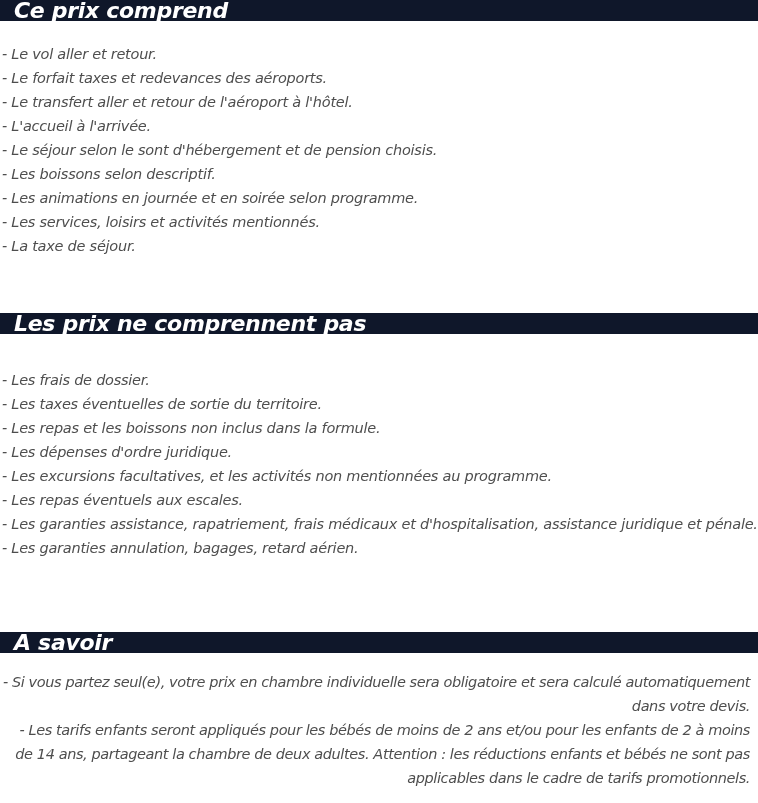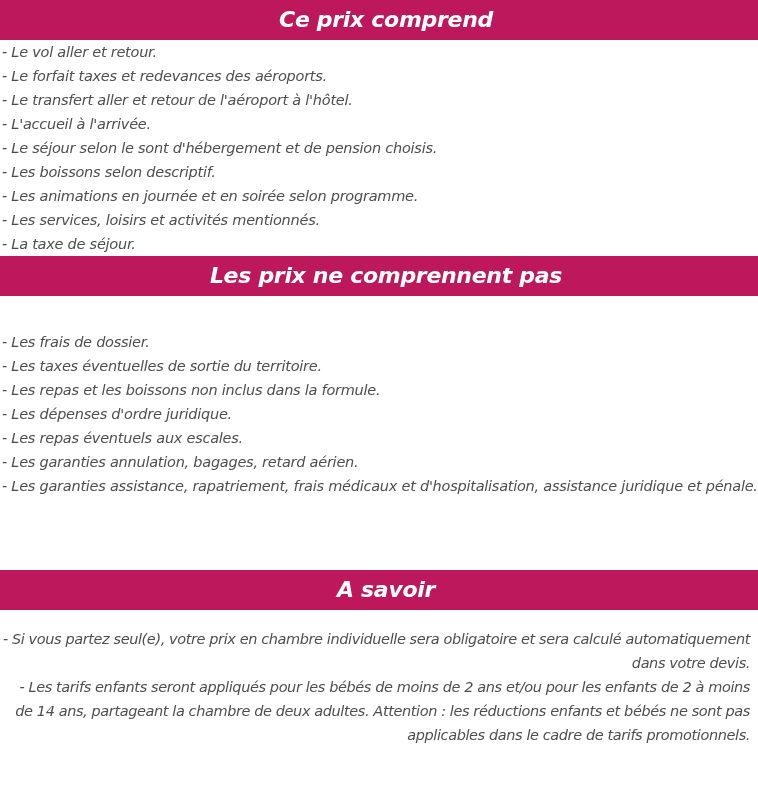--- a/index.html
+++ b/index.html
@@ -21,26 +21,25 @@
     background: #ffffff;
   }
 
   .section {
     width: 100%;
   }
 
   .section-header {
     width: 100%;
     box-sizing: border-box;
-    background: #be185d;
-    height: 40px;
+    background: #0f172a;
+    height: 21px;
     display: flex;
     align-items: center;
     padding-left: 14px;
-    justify-content: center;
   }
 
   .section-header-title {
     color: #ffffff;
     font-family: "DejaVu Sans", sans-serif;
     font-style: italic;
     font-weight: bold;
     font-size: 22px;
     line-height: 22px;
     letter-spacing: -0.3px;
@@ -66,26 +65,26 @@
     font-family: "DejaVu Sans", sans-serif;
     font-style: italic;
     font-size: 14.5px;
     line-height: 24px;
     letter-spacing: -0.4px;
     max-width: 748px;
     text-align: right;
   }
 
   
-  #section-includes .section-body { }
+  #section-includes .section-body { padding-top: 21px; }
   #section-excludes .section-body { padding-top: 34px; }
   #section-notes    .section-body { padding-top: 17px; }
 
   #section-includes { margin-top: 0px; }
-  #section-excludes { }
+  #section-excludes { margin-top: 55px; }
   #section-notes    { margin-top: 72px; }
 </style>
 </head>
 <body>
 
 <div class="page">
 
   <div class="section" id="section-includes">
     <div class="section-header">
       <span class="section-header-title">Ce prix comprend</span>
@@ -105,23 +104,24 @@
 
   <div class="section" id="section-excludes">
     <div class="section-header">
       <span class="section-header-title">Les prix ne comprennent pas</span>
     </div>
     <div class="section-body">
       <div class="body-line">- Les frais de dossier.</div>
       <div class="body-line">- Les taxes éventuelles de sortie du territoire.</div>
       <div class="body-line">- Les repas et les boissons non inclus dans la formule.</div>
       <div class="body-line">- Les dépenses d'ordre juridique.</div>
+      <div class="body-line">- Les excursions facultatives, et les activités non mentionnées au programme.</div>
       <div class="body-line">- Les repas éventuels aux escales.</div>
+      <div class="body-line">- Les garanties assistance, rapatriement, frais médicaux et d'hospitalisation, assistance juridique et pénale.</div>
       <div class="body-line">- Les garanties annulation, bagages, retard aérien.</div>
-      <div class="body-line">- Les garanties assistance, rapatriement, frais médicaux et d'hospitalisation, assistance juridique et pénale.</div>
     </div>
   </div>
 
   <div class="section" id="section-notes">
     <div class="section-header">
       <span class="section-header-title">A savoir</span>
     </div>
     <div class="section-body">
       <div class="body-para">- Si vous partez seul(e), votre prix en chambre individuelle sera obligatoire et sera calculé automatiquement dans votre devis.</div>
       <div class="body-para">- Les tarifs enfants seront appliqués pour les bébés de moins de 2 ans et/ou pour les enfants de 2 à moins de 14 ans, partageant la chambre de deux adultes. Attention : les réductions enfants et bébés ne sont pas applicables dans le cadre de tarifs promotionnels.</div>

